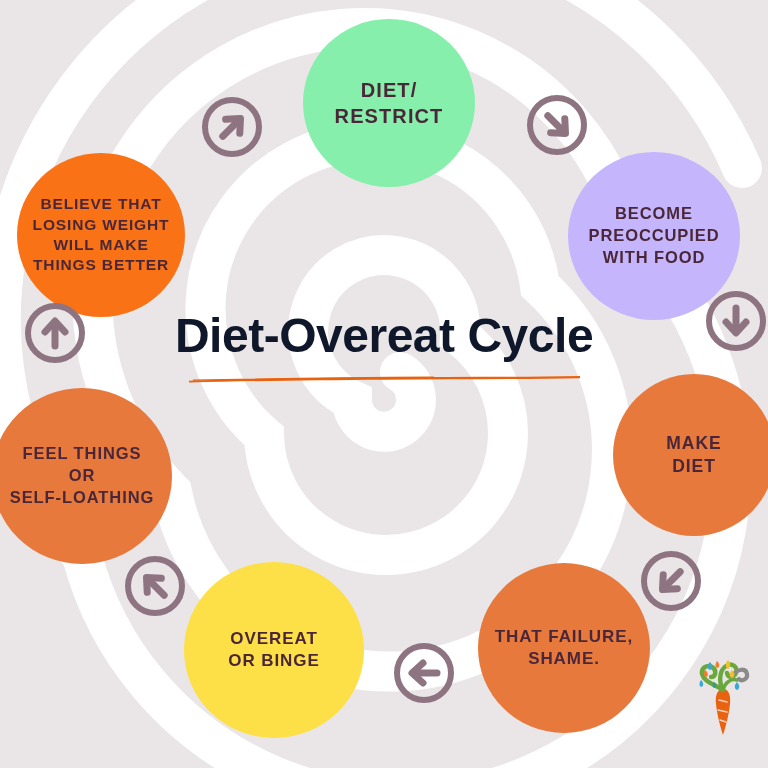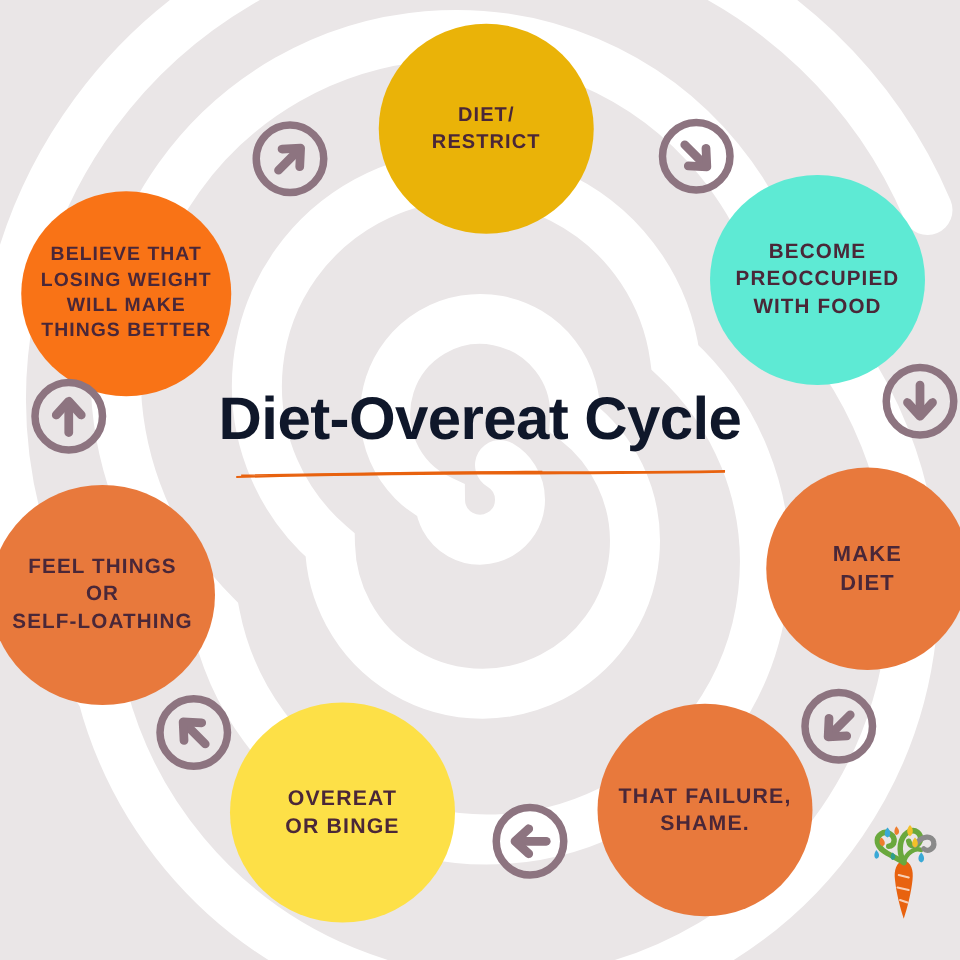--- a/index.html
+++ b/index.html
@@ -97,26 +97,26 @@
 
   <div class="title-wrap">
     <h1 class="title">Diet-Overeat Cycle</h1>
     <svg class="underline" viewBox="0 0 400 10" preserveAspectRatio="none" aria-hidden="true">
       <path d="M2,7.6 C60,5.6 130,4.1 200,3.6 C268,3.1 338,3.6 398,2.2
                L398,4.6 C338,6.0 268,5.8 200,6.3 C130,6.8 60,7.8 2,9.4 Z" fill="#e8620f"></path>
       <path d="M6,6.2 C90,4.4 170,3.2 250,2.9 L250,4.1 C170,4.6 90,5.8 6,7.6 Z" fill="#e8620f"></path>
     </svg>
   </div>
 
-  <div class="node" style="left:303px;top:19px;width:172px;height:168px;background:#eab308;font-size:16px;">
+  <div class="node" style="left:303px;top:19px;width:172px;height:168px;background:#86efac;font-size:20px;">
     <span class="lbl">DIET/
 RESTRICT</span>
   </div>
 
-  <div class="node" style="left:568px;top:140px;width:172px;height:168px;background:#5eead4;font-size:16.5px;align-items:center;">
+  <div class="node" style="left:568px;top:152px;width:172px;height:168px;background:#c4b5fd;font-size:16.5px;align-items:center;">
     <span class="lbl">BECOME
 PREOCCUPIED
 WITH FOOD</span>
   </div>
 
   <div class="node" style="left:613px;top:374px;width:162px;height:162px;background:#e8793c;font-size:17.5px;">
     <span class="lbl">MAKE
 DIET</span>
   </div>
 

